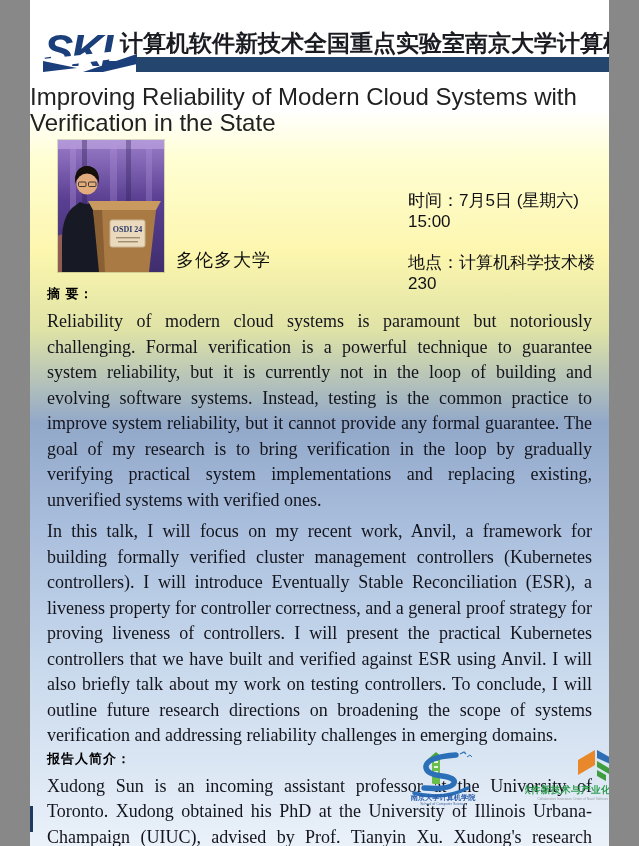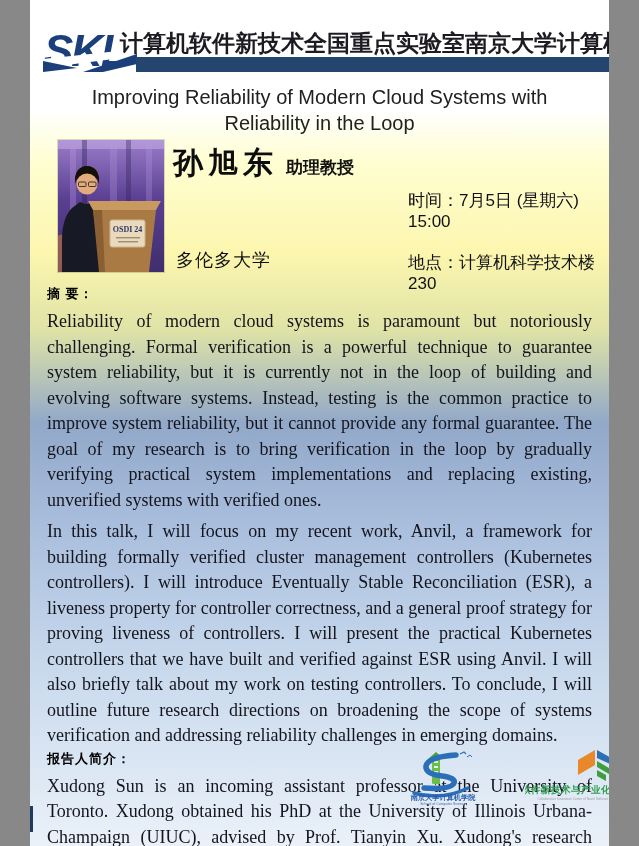--- a/index.html
+++ b/index.html
@@ -9,22 +9,22 @@
     background:linear-gradient(180deg,
       #ffffff 0%, #ffffff 13%, #fffed2 19%, #fcf6ae 30%,
       #dfe3a6 39%, #92a8c9 50%, #a9bedd 62%, #c7d8ec 78%, #eaf1f9 100%);
   }
   
   .skl-logo{position:absolute;left:13px;top:26px;width:94px;height:48px;}
   .hdr-text{position:absolute;left:90px;top:28px;width:547px;display:flex;justify-content:flex-start;
     font-size:23px;font-weight:700;color:#1b1b22;letter-spacing:0;white-space:nowrap;}
   .hdr-bar{position:absolute;left:106px;top:57px;right:0;height:15px;background:#24466e;}
   
-  .title{position:absolute;left:0;right:0;top:84px;text-align:center;color:#212121;
-    font-size:20px;line-height:26px;font-weight:400;}
+  .title{position:absolute;left:0;right:0;top:84px;text-align:left;color:#212121;
+    font-size:24px;line-height:26px;font-weight:400;}
   
   .photo{position:absolute;left:28px;top:140px;width:106px;height:132px;box-shadow:0 0 0 1px rgba(0,0,0,.15);}
   .name-row{position:absolute;left:143px;top:143px;display:flex;align-items:baseline;}
   .sp-name{font-family:"DejaVu Serif","Liberation Serif",serif;font-weight:700;font-size:30px;
     letter-spacing:5px;color:#0d0d0d;}
   .sp-title{font-size:17px;font-weight:700;color:#111;margin-left:8px;}
   .sp-dept{position:absolute;left:146px;top:186px;font-size:18px;font-weight:500;color:#111;letter-spacing:1px;}
   .sp-univ{position:absolute;left:146px;top:248px;font-size:18px;font-weight:500;color:#111;letter-spacing:1px;}
   .sp-time{position:absolute;left:378px;top:189px;font-size:17px;color:#101014;}
   .sp-loc{position:absolute;left:378px;top:251px;font-size:17px;color:#101014;}
@@ -56,21 +56,21 @@
     <polygon points="40,46 94,28 94,38 60,46" fill="#1b3f7a"></polygon>
   </svg>
   <div class="hdr-text">
     <span>计算机软件新技术全国重点实验室</span>
     <span>南京大学计算机学院</span>
   </div>
   <div class="hdr-bar"></div>
 
   <div class="title">
     <div>Improving Reliability of Modern Cloud Systems with</div>
-    <div>Reliability in the Loop</div>
+    <div>Verification in the State</div>
   </div>
 
   <svg class="photo" viewBox="0 0 106 132" preserveAspectRatio="none">
     <defs>
       <linearGradient id="curtain" x1="0" y1="0" x2="0" y2="1">
         <stop offset="0" stop-color="#9a7cc8"></stop>
         <stop offset="0.45" stop-color="#5a3f92"></stop>
         <stop offset="1" stop-color="#3f2e6e"></stop>
       </linearGradient>
     </defs>
@@ -92,24 +92,20 @@
 
     <polygon points="30,61 103,61 98,70 35,70" fill="#c89a60"></polygon>
     <polygon points="35,70 98,70 91,132 44,132" fill="#a97a44"></polygon>
     <polygon points="35,70 44,70 47,132 41,132" fill="#8a5f33"></polygon>
     <rect x="52" y="80" width="35" height="27" rx="2" fill="#ead9bc" stroke="#c9b694" stroke-width="1"></rect>
     <text x="69.5" y="92" text-anchor="middle" font-family="Liberation Serif, serif" font-size="8" font-weight="700" fill="#2a3a6a">OSDI 24</text>
     <rect x="58" y="97" width="24" height="1.4" fill="#8a7a5a" opacity="0.8"></rect>
     <rect x="60" y="101" width="20" height="1.4" fill="#8a7a5a" opacity="0.8"></rect>
   </svg>
 
-  <div class="name-row">
-    <span class="sp-name">孙旭东</span>
-    <span class="sp-title">助理教授</span>
-  </div>
   <div class="sp-univ">多伦多大学</div>
   <div class="sp-time">时间：7月5日 (星期六) 15:00</div>
   <div class="sp-loc">地点：计算机科学技术楼230</div>
 
   <div class="bodytext">
     <div class="sec-head">摘 要：</div>
     <p>Reliability of modern cloud systems is paramount but notoriously challenging. Formal verification is a powerful technique to guarantee system reliability, but it is currently not in the loop of building and evolving software systems. Instead, testing is the common practice to improve system reliability, but it cannot provide any formal guarantee. The goal of my research is to bring verification in the loop by gradually verifying practical system implementations and replacing existing, unverified systems with verified ones.</p>
     <p>In this talk, I will focus on my recent work, Anvil, a framework for building formally verified cluster management controllers (Kubernetes controllers). I will introduce Eventually Stable Reconciliation (ESR), a liveness property for controller correctness, and a general proof strategy for proving liveness of controllers. I will present the practical Kubernetes controllers that we have built and verified against ESR using Anvil. I will also briefly talk about my work on testing controllers. To conclude, I will outline future research directions on broadening the scope of systems verification and addressing reliability challenges in emerging domains.</p>
     <div class="sec-head second">报告人简介：</div>
     <p>Xudong Sun is an incoming assistant professor at the University of Toronto. Xudong obtained his PhD at the University of Illinois Urbana-Champaign (UIUC), advised by Prof. Tianyin Xu. Xudong's research primarily focuses on computer systems, with a special interest in improving reliability of modern cloud systems using formal verification and testing techniques. His work on formal verification for modern cluster managers was recognized with a Jay Lepreau Best Paper Award at OSDI 2024. He was a recipient of the Mavis Future Faculty Fellowship in 2024 and the Yunni &amp; Maxine Pao Memorial Fellowship in 2022.</p>

